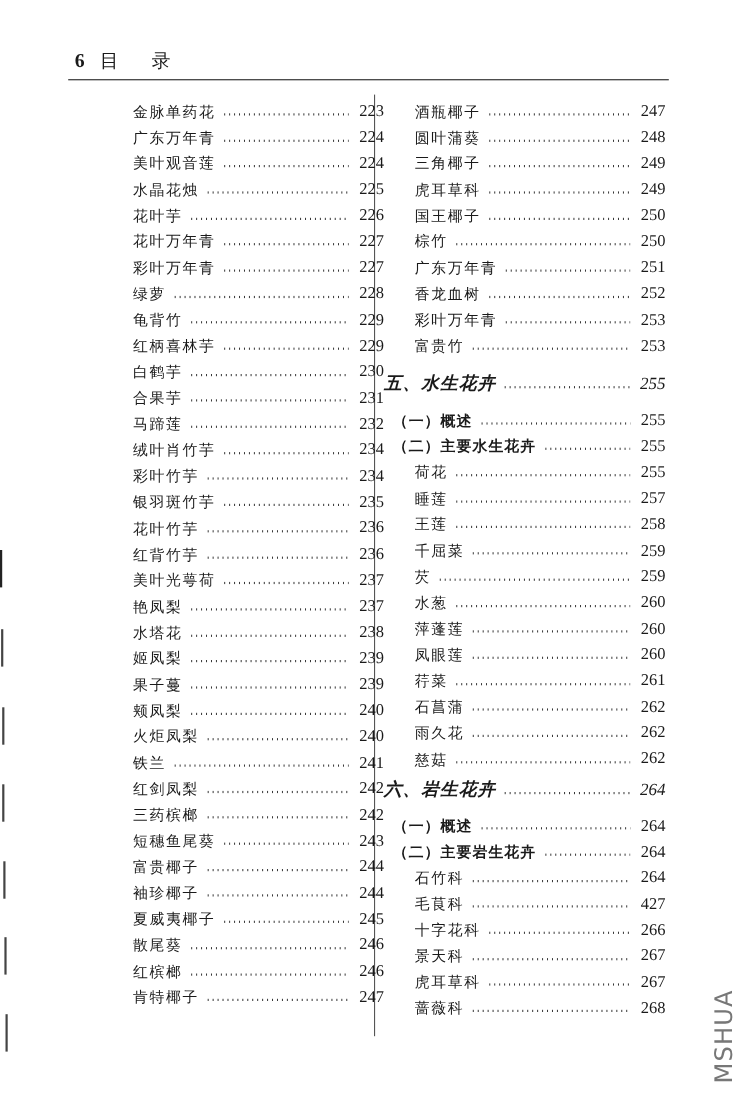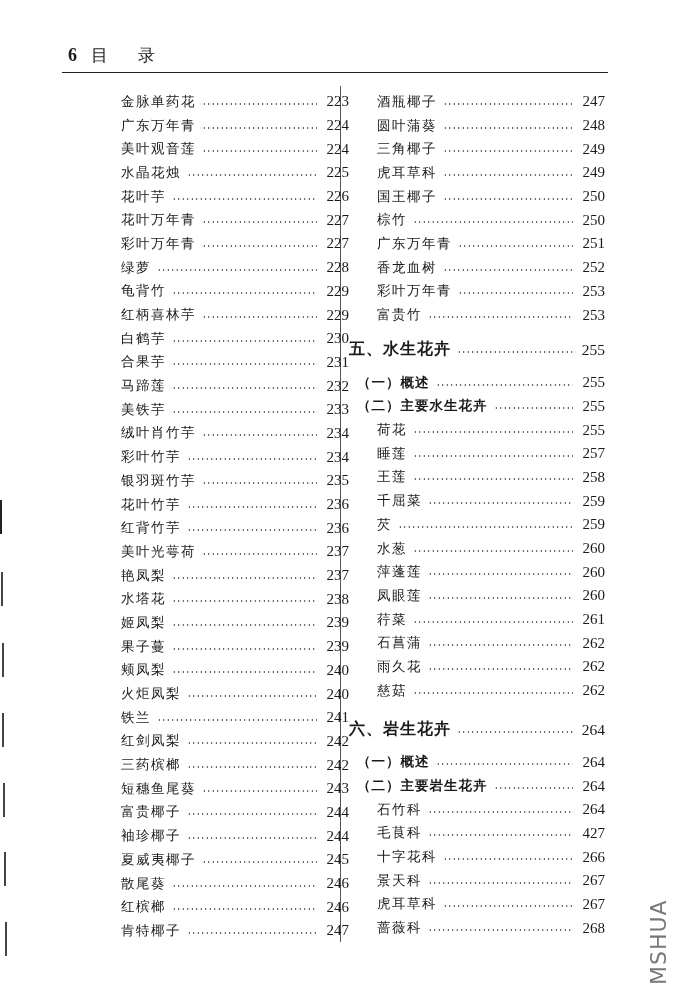--- a/index.html
+++ b/index.html
@@ -21,21 +21,21 @@
     .row { display: flex; align-items: center; height: 23.7px; font-size: 13.5px; white-space: nowrap; }
     .row .label { flex: 0 0 auto; letter-spacing: 1.5px; }
     .row .dots {
       flex: 1 1 auto; height: 2px; margin: 4px 6px 0 6px;
       background-image: radial-gradient(circle, #333 0.7px, transparent 0.9px);
       background-size: 4.5px 2px; background-repeat: repeat-x; background-position: left center;
     }
     .row .page { flex: 0 0 auto; font-family: "Liberation Serif", serif; font-size: 15px; min-width: 26px; text-align: right; }
     .col-right .row.entry { padding-left: 28px; }
     .col-right .row.sub { padding-left: 8px; }
-    .row.section { height: 30px; font-size: 16px; font-weight: bold; margin-top: 8px; margin-bottom: 6px; }
+    .row.section { height: 30px; font-size: 16px; font-weight: bold; margin-top: 8px; margin-bottom: 6px; font-style: italic; }
     .row.section .label { letter-spacing: 1px; }
     .row.section .page { font-weight: normal; font-size: 15.5px; }
     .row.sub .label { font-weight: bold; letter-spacing: 1px; }
     .row.sub .page { }
 
     .margin-marks { position: absolute; left: 0; top: 480px; width: 10px; height: 500px; }
     .mark { position: absolute; width: 1.6px; background: #444; height: 34px; }
 
     .watermark {
       position: absolute; left: 646px; top: 885px; width: 40px; height: 100px;
@@ -115,25 +115,20 @@
       <span class="label">合果芋</span>
       <span class="dots"></span>
       <span class="page">231</span>
     </div>
     <div class="row ">
       <span class="label">马蹄莲</span>
       <span class="dots"></span>
       <span class="page">232</span>
     </div>
     <div class="row ">
-      <span class="label">美铁芋</span>
-      <span class="dots"></span>
-      <span class="page">233</span>
-    </div>
-    <div class="row ">
       <span class="label">绒叶肖竹芋</span>
       <span class="dots"></span>
       <span class="page">234</span>
     </div>
     <div class="row ">
       <span class="label">彩叶竹芋</span>
       <span class="dots"></span>
       <span class="page">234</span>
     </div>
     <div class="row ">
@@ -363,21 +358,21 @@
         <span class="dots"></span>
         <span class="page">262</span>
       </div>
       <div class="row entry">
         <span class="label">慈菇</span>
         <span class="dots"></span>
         <span class="page">262</span>
       </div>
     </div>
 
-  <div class="row section" style="margin-top:12px;">
+  <div class="row section" style="margin-top:1px;">
     <span class="label">六、岩生花卉</span>
     <span class="dots"></span>
     <span class="page">264</span>
   </div>
   <div class="row sub">
     <span class="label">（一）概述</span>
     <span class="dots"></span>
     <span class="page">264</span>
   </div>
   <div class="row sub">

